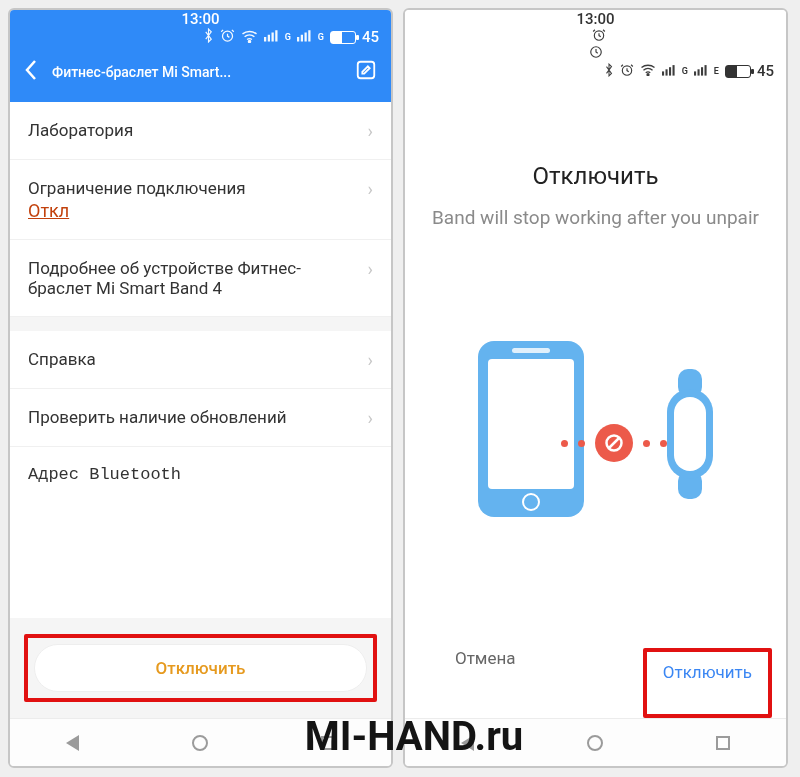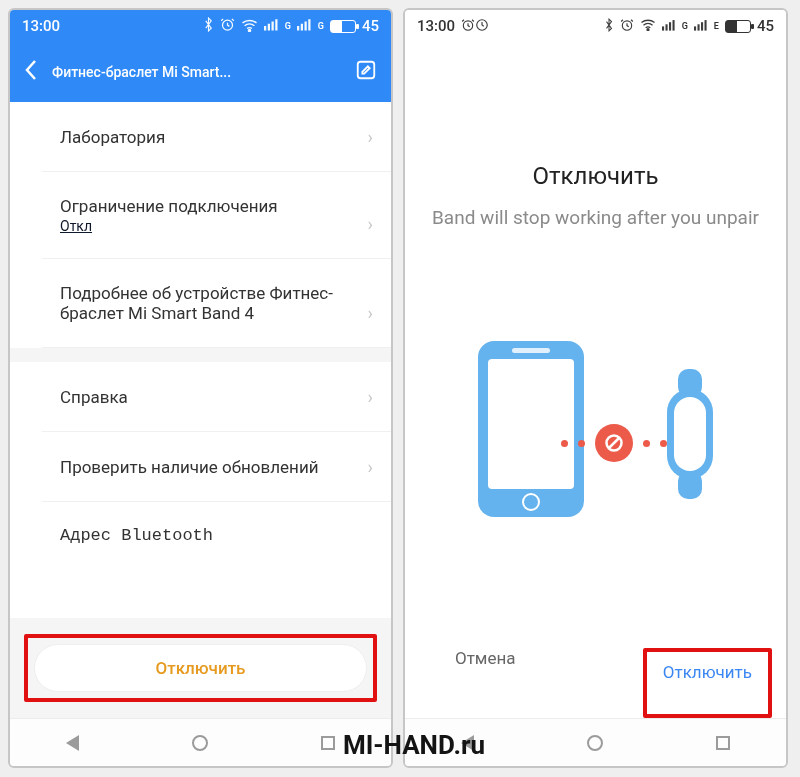--- a/index.html
+++ b/index.html
@@ -24,20 +24,21 @@
   }
 
   
   .statusbar {
     height: 32px;
     display: flex;
     align-items: center;
     padding: 0 12px;
     font-size: 15px;
     font-weight: 500;
+    flex-direction: column;
   }
   .sb-blue { background:#2f8af8; color:#fff; }
   .sb-white { background:#fff; color:#333; }
   .sb-right { margin-left:auto; display:flex; align-items:center; gap:6px; }
   .sb-ico { font-size: 14px; opacity: .95; }
   .sb-g { font-size: 9px; font-weight:600; }
   .battery {
     width: 26px; height: 13px;
     border: 1.5px solid currentColor; border-radius: 3px;
     position: relative; display:flex; align-items:center;
@@ -50,27 +51,26 @@
     height: 60px; background:#2f8af8; color:#fff;
     display:flex; align-items:center; padding:0 14px; gap:14px;
   }
   .app-header .back { font-size:22px; }
   .app-header .title { font-size:14px; font-weight:500; flex:1; white-space:nowrap; overflow:hidden; text-overflow:ellipsis; }
   .app-header .edit svg { width:22px; height:22px; stroke:#fff; }
 
   
   .list { flex:1; overflow:hidden; background:#fff; }
   .row {
-    padding: 24px 18px;
-    display:flex; align-items:flex-end; justify-content:space-between;
+    padding: 18px 18px;
+    display:flex; align-items:flex-start; justify-content:space-between;
     border-bottom:1px solid #f0f0f0;
-    margin-left:32px;
   }
   .row .label { font-size:17px; color:#333; }
-  .row .sub { font-size:14px; color:#0f172a; margin-top:2px;text-decoration:underline; }
+  .row .sub { font-size:18px; color:#c2410c; margin-top:2px;text-decoration:underline; }
   .row .chev { color:#c8c8c8; font-size:18px; }
   .section-gap { height:14px; background:#f5f5f5; }
   .last-cut { border-bottom:none; padding-bottom:6px;font-family:Liberation Mono, monospace; }
 
   
   .footer-area { padding: 16px 14px; background:#f5f5f5; position:relative; }
   .redbox { border:4px solid #e11111; padding:6px; border-radius:2px; }
   .pill-btn {
     width:100%; height:48px; background:#fff; border:1px solid #eee;
     border-radius:28px; color:#e69a1f; font-size:17px; font-weight:500;
@@ -105,21 +105,21 @@
     height:70px; display:flex; width:100%;
     justify-content:space-between; padding:0 0 0 50px;
   }
   .r-cancel { color:#666; font-size:17px; }
   .r-disc { color:#3a86f3; font-size:17px; }
   .redbox2 { border:4px solid #e11111; padding:10px 16px; border-radius:2px; margin-right:14px; }
 
   
   .watermark {
     position:absolute; bottom:16px; left:0; right:0;
-    text-align:center; font-size:26px; font-weight:700; color:#141414;
+    text-align:center; font-size:40px; font-weight:700; color:#141414;
     pointer-events:none;
     margin-left:28px;
   }
 </style>
 </head>
 <body>
 
 <div class="phone">
 
   <div class="statusbar sb-blue">

